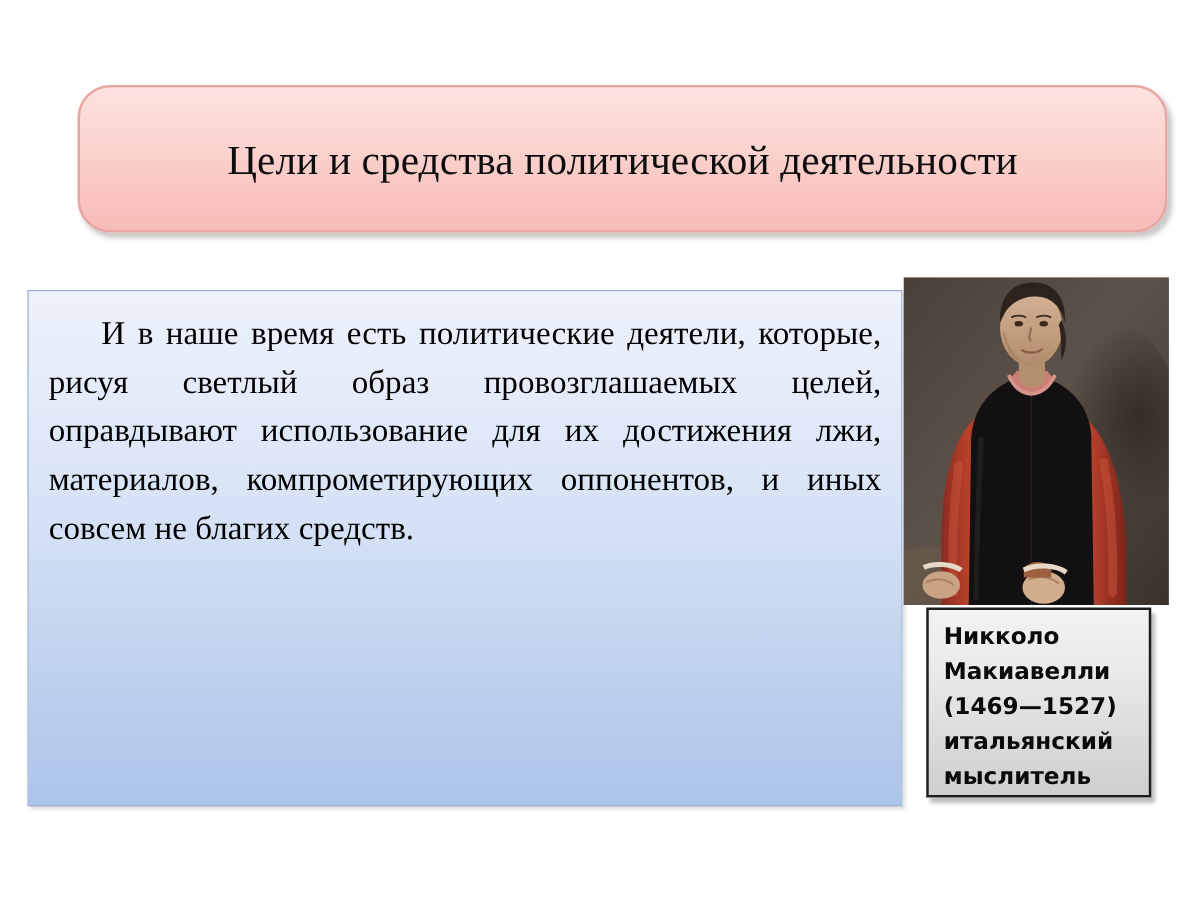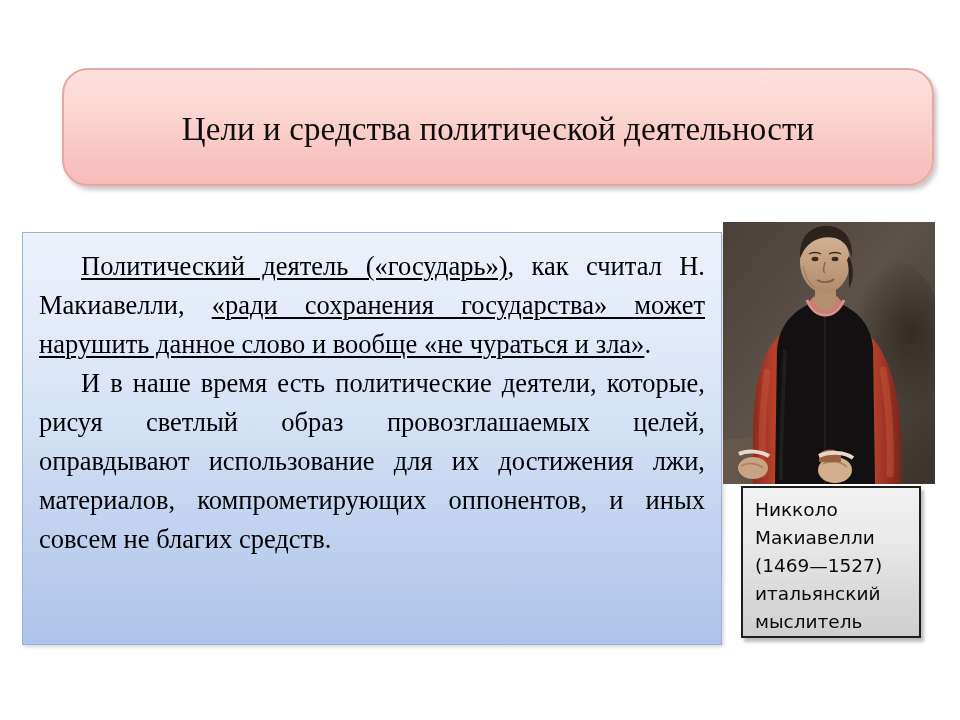--- a/index.html
+++ b/index.html
@@ -112,32 +112,32 @@
                 #cfcfcf 100%);
     box-shadow: 3px 4px 3px rgba(110,110,110,0.45);
     padding: 8px 10px 6px 12px;
   }
   .caption-text {
     font-family: "DejaVu Sans", "Liberation Sans", sans-serif;
     font-size: 18.5px;
     line-height: 28px;
     color: #0a0a0a;
     white-space: pre-line;
+    font-weight: bold;
   }
 </style>
 </head>
 <body>
 
 <div class="title-banner">
   <span class="title-text">Цели и средства политической деятельности</span>
 </div>
 
 <div class="text-box">
 
-  <p class="para"><u>Политический деятель («государь»)</u><span>, как считал  Н. Макиавелли, </span><u>«ради сохранения государства» может нарушить данное слово и вообще «не чураться и зла»</u><span>.</span></p>
 
   <p class="para">И в наше время есть политические деятели, которые, рисуя светлый образ провозглашаемых целей, оправдывают использование для их достижения лжи, материалов, компрометирующих оппонентов, и иных совсем не благих средств.</p>
 
 </div>
 
 <div class="portrait">
   <svg width="212" height="262" viewBox="0 0 212 262">
     <defs>
       <linearGradient id="bgGrad" x1="0" y1="0" x2="1" y2="1">
         <stop offset="0%" stop-color="#4a4038"></stop>

